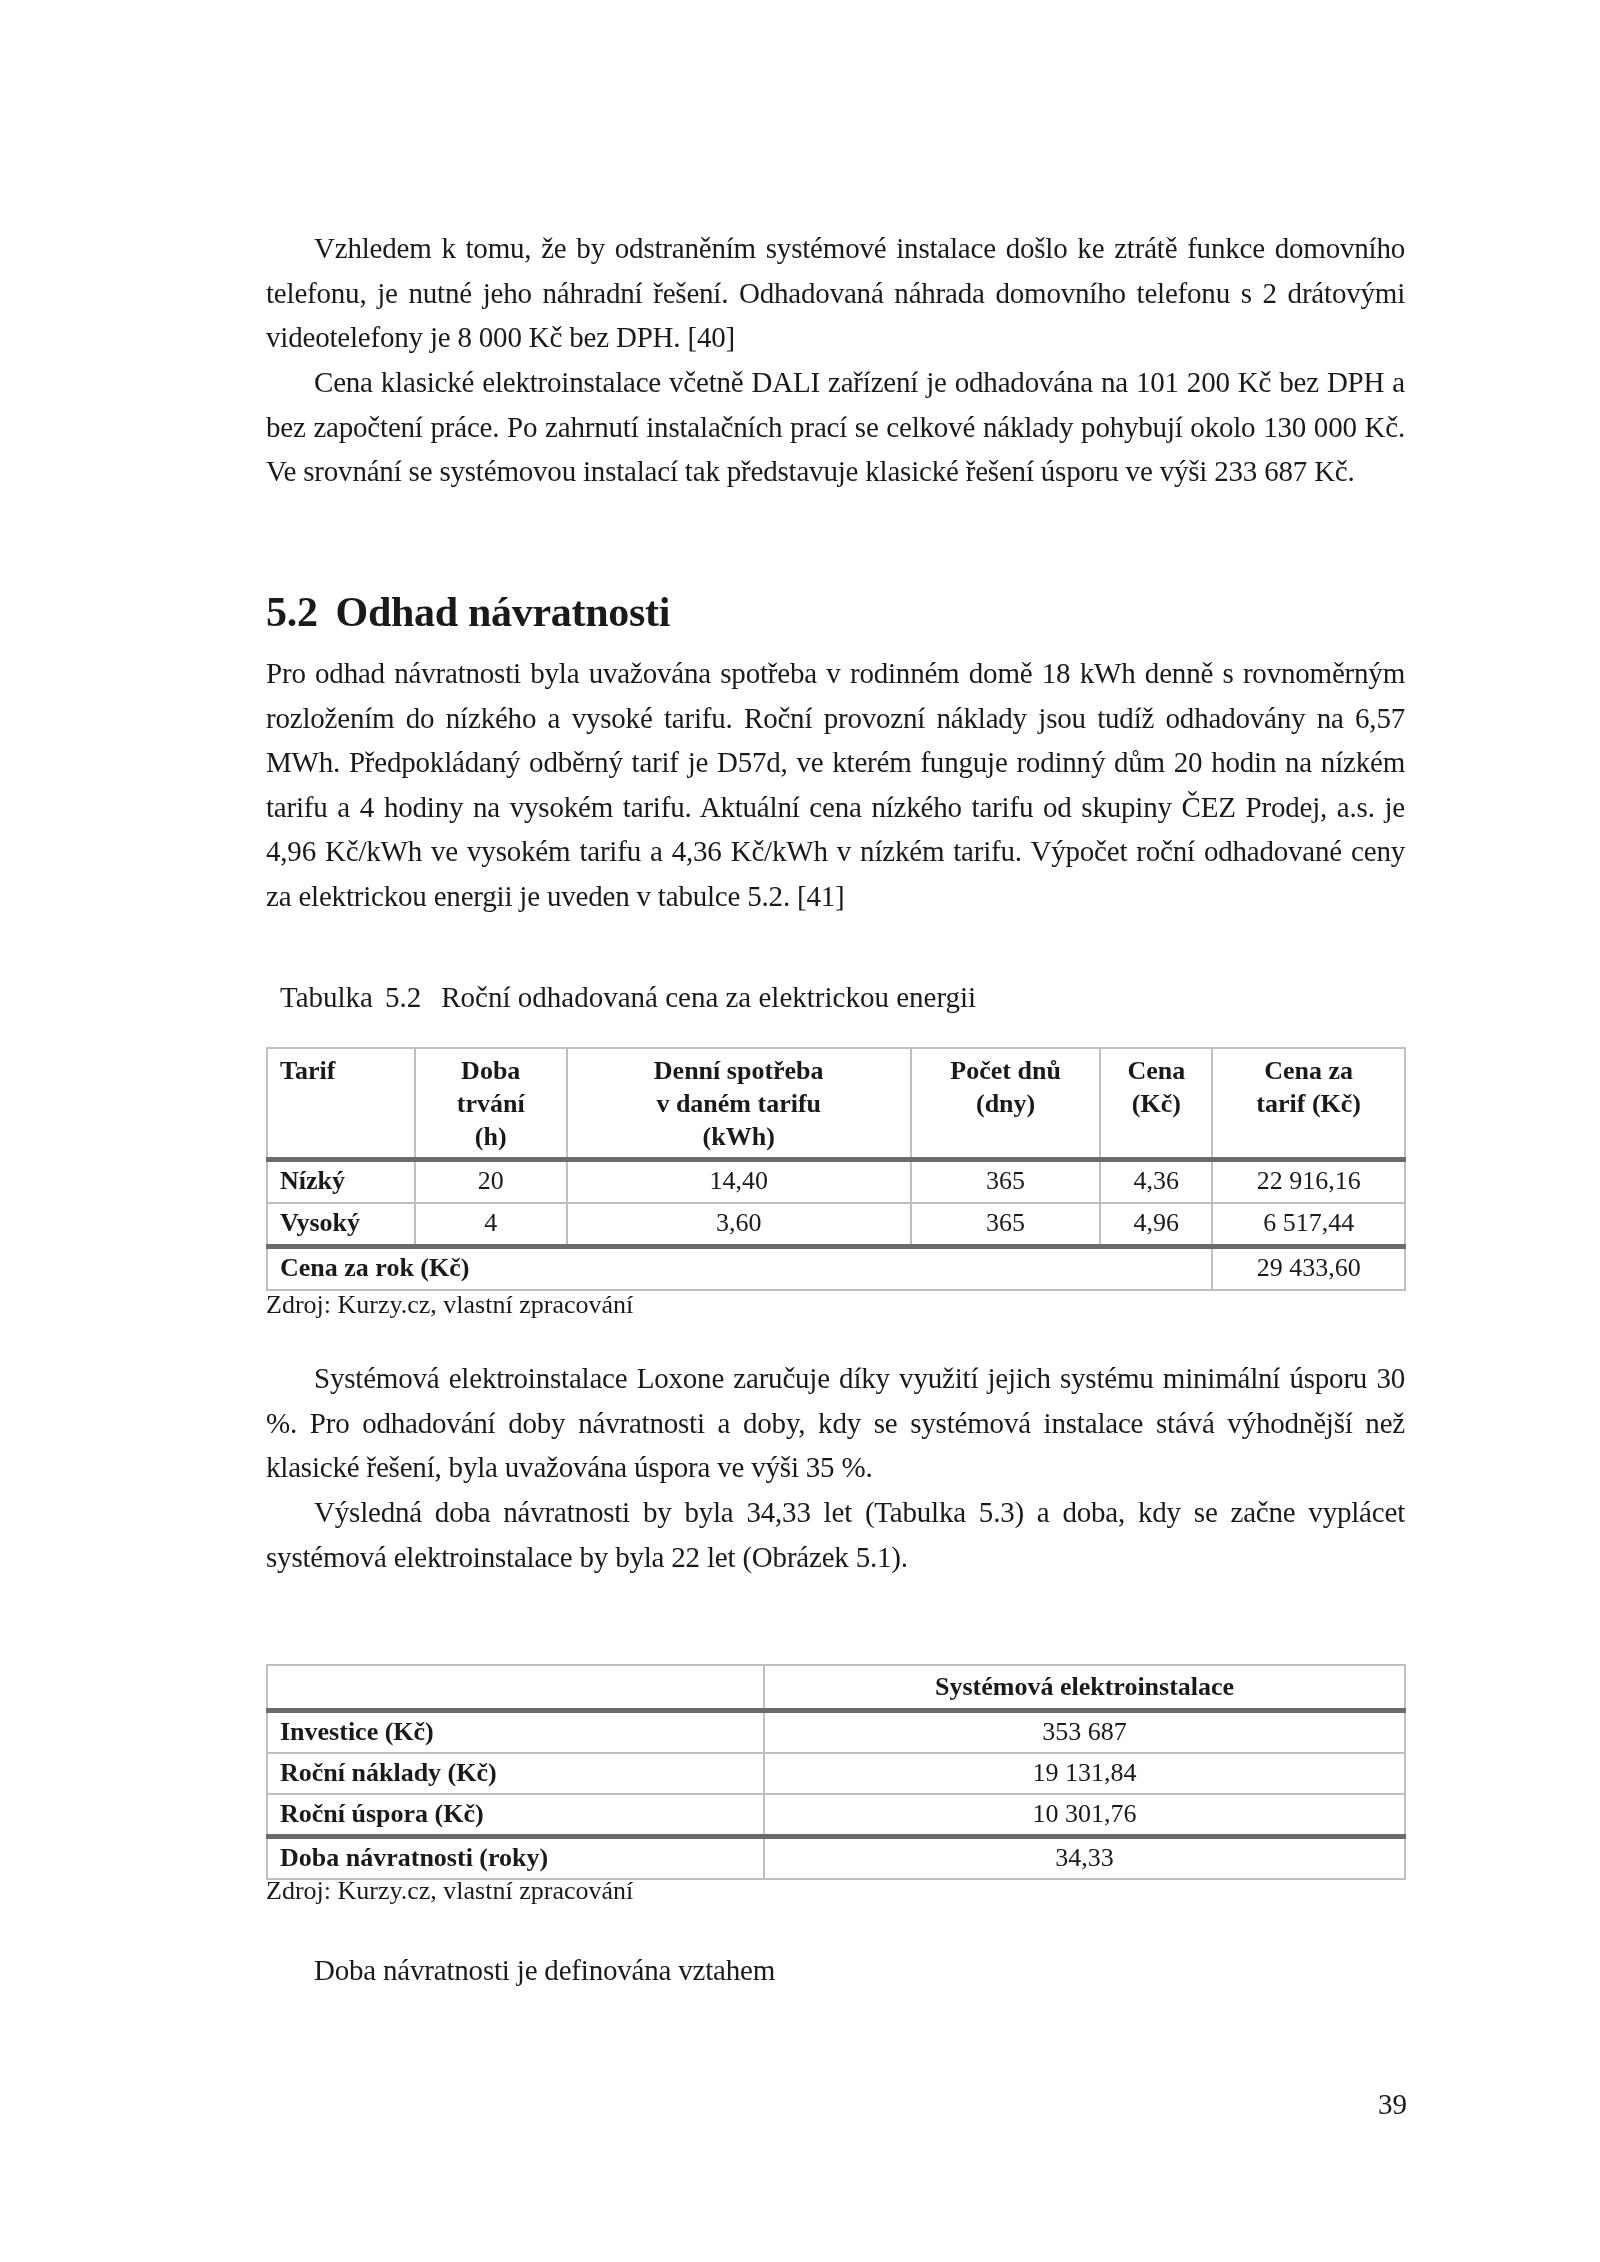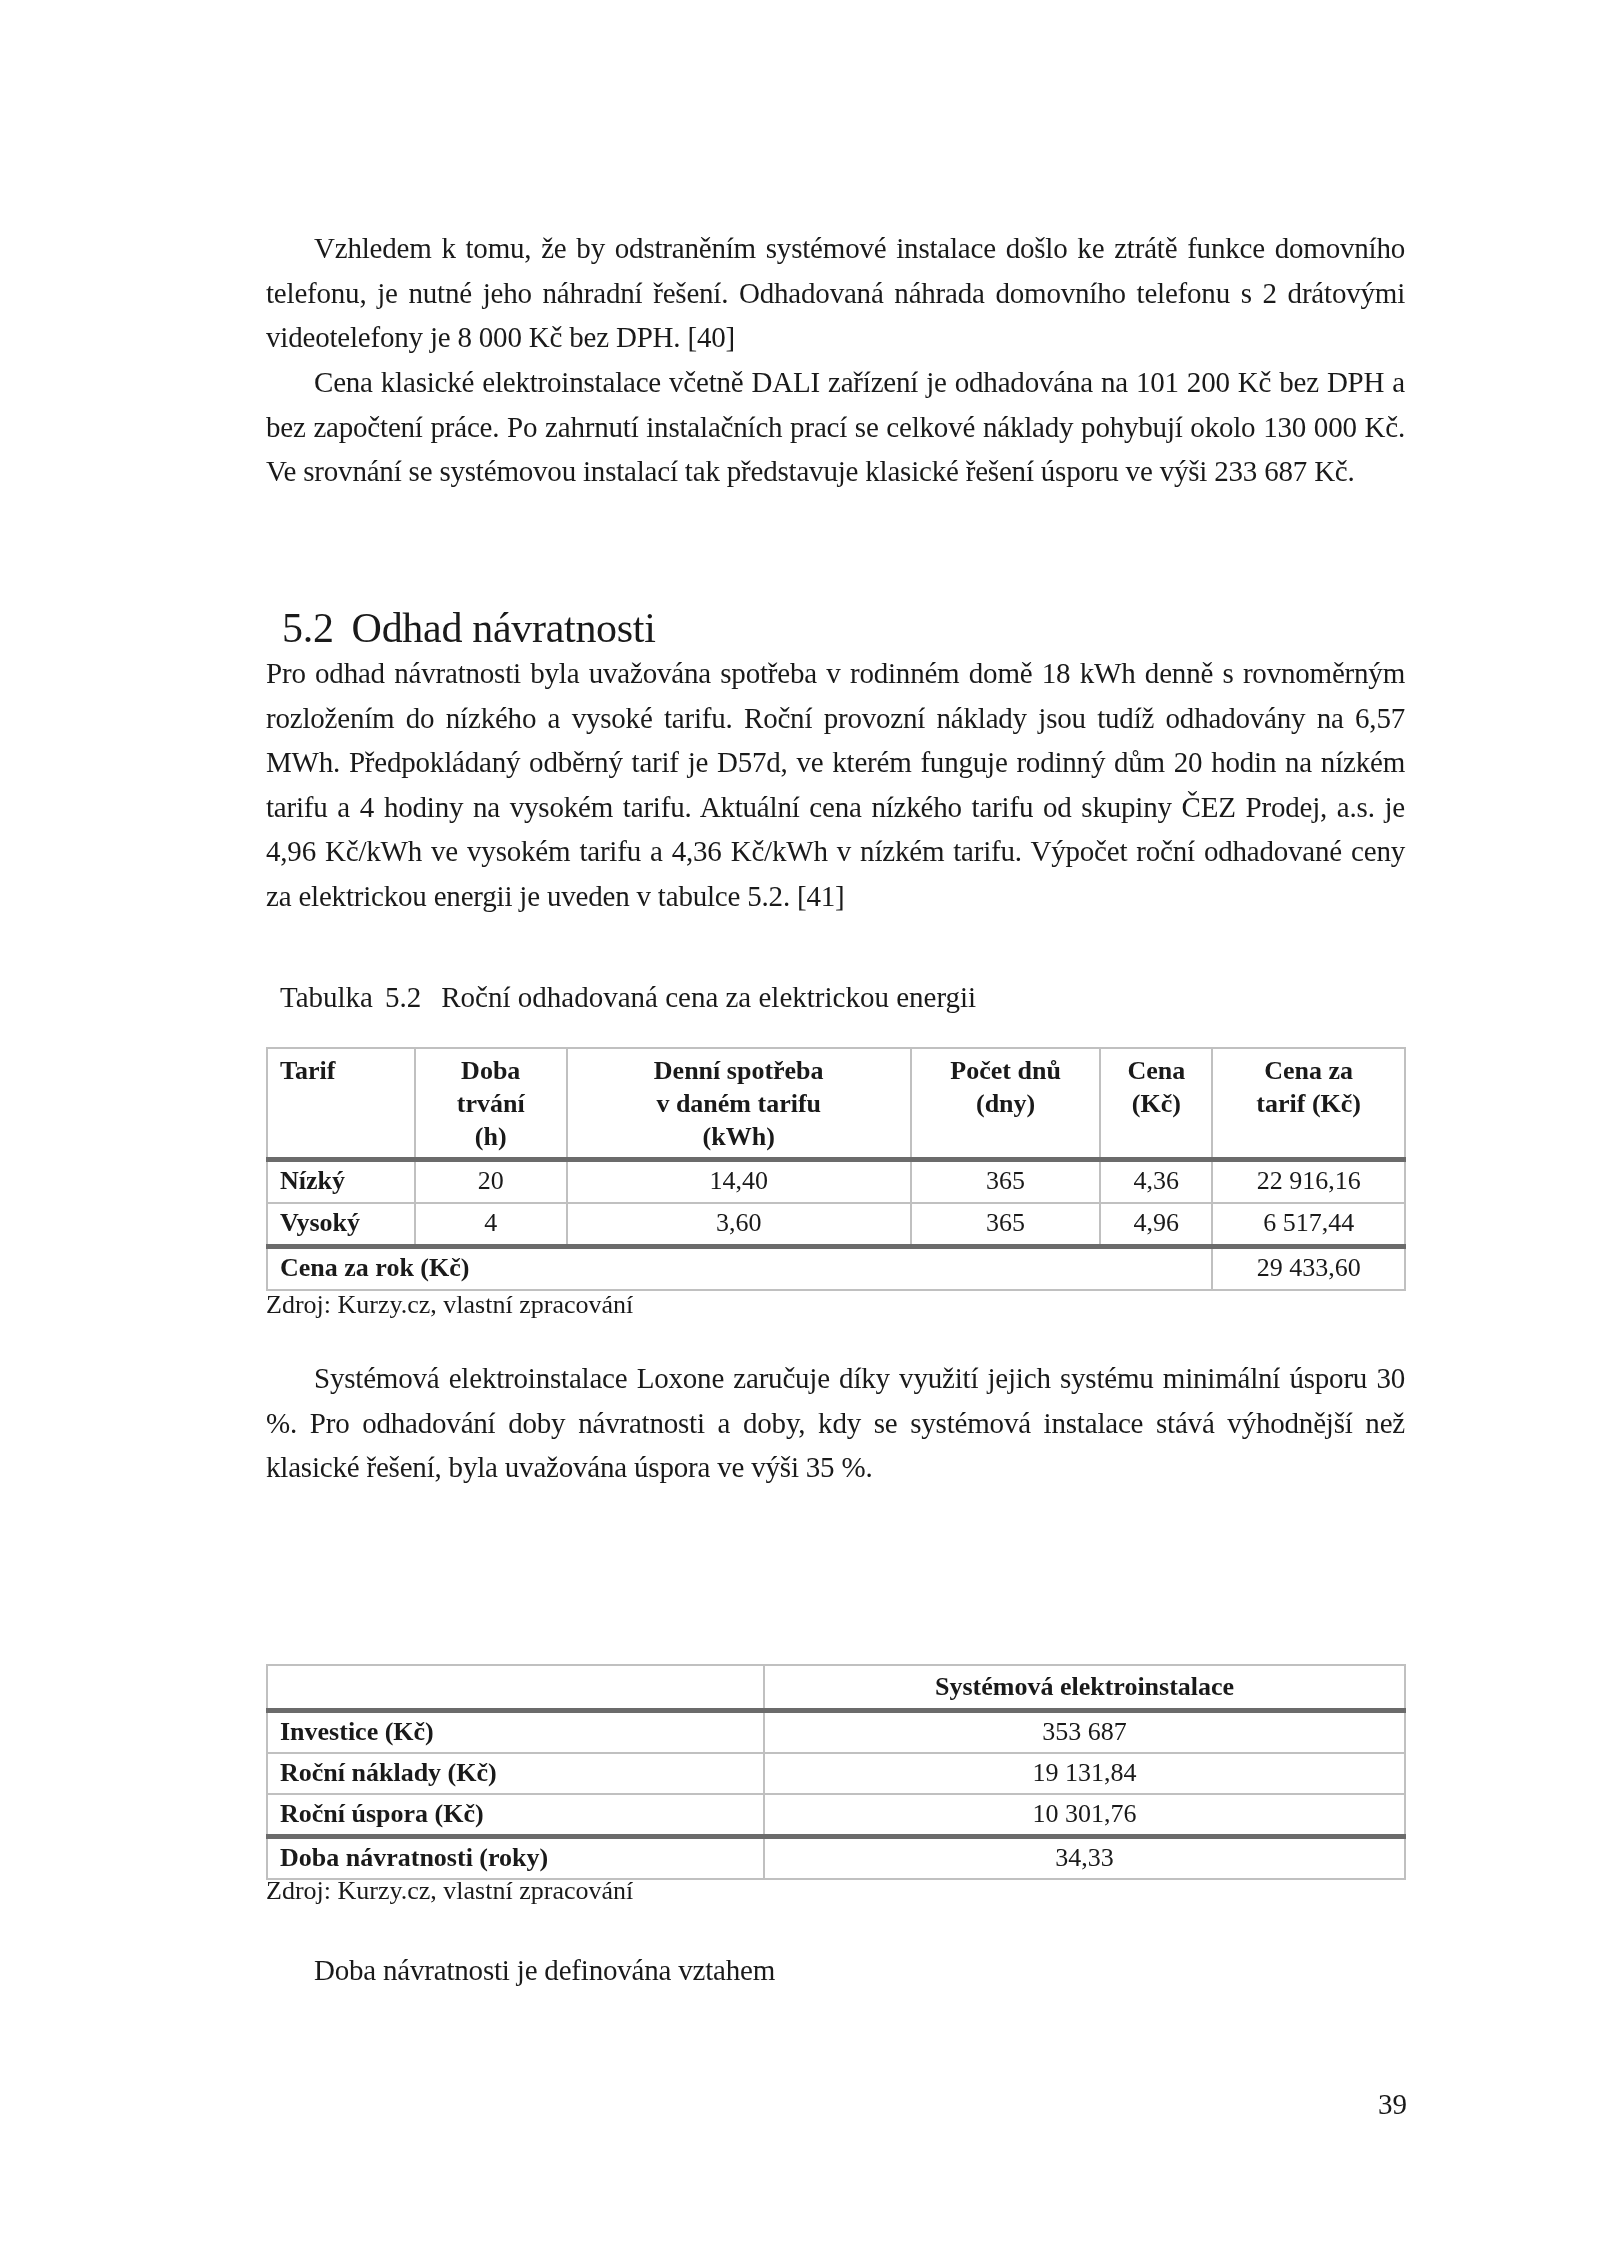--- a/index.html
+++ b/index.html
@@ -3,22 +3,22 @@
 <meta charset="utf-8">
 <style>
   html, body { margin: 0; padding: 0; background: #ffffff; }
   body { width: 1600px; height: 2262px; position: relative; overflow: hidden;
          font-family: "Liberation Serif", "DejaVu Serif", serif; color: #1a1a1a; }
   .page { position: absolute; left: 0; top: 0; width: 1600px; height: 2262px; }
   .p { position: absolute; left: 266px; width: 1139px; font-size: 29px; line-height: 44.5px;
        text-align: justify; margin: 0; letter-spacing: -0.2px; }
   .p.indent { text-indent: 48px; }
   .p.noindent { text-indent: 0; }
-  .h2 { position: absolute; left: 266px; top: 588px; font-size: 42px; font-weight: normal;
-        margin: 16px; letter-spacing: -0.3px; }
+  .h2 { position: absolute; left: 266px; top: 588px; font-size: 42px; font-weight: bold;
+        margin: 0; letter-spacing: -0.3px; }
   .h2 .num { margin-right: 18px; }
   .caption { position: absolute; left: 280px; font-size: 29px; margin: 0; white-space: pre; }
   .caption span { display: inline-block; }
   .cap-label { margin-right: 12px; }
   .cap-num { margin-right: 20px; }
   .source { position: absolute; left: 266px; font-size: 26px; margin: 0; }
   .pagenum { position: absolute; left: 1378px; top: 2088px; font-size: 29px; margin: 0; }
 
   table.t { position: absolute; left: 266px; width: 1140px; border-collapse: collapse;
             font-size: 26px; line-height: 33px; }
@@ -91,20 +91,21 @@
     <tr>
       <td class="lbl" colspan="5">Cena za rok (Kč)</td>
       <td>29 433,60</td>
     </tr>
   </tbody>
     </table>
 
   <p class="source" style="top:1290px;">Zdroj: Kurzy.cz, vlastní zpracování</p>
 
   <p class="p indent" style="top:1356px;">Systémová elektroinstalace Loxone zaručuje díky využití jejich systému minimální úsporu 30 %. Pro odhadování doby návratnosti a doby, kdy se systémová instalace stává výhodnější než klasické řešení, byla uvažována úspora ve výši 35 %.</p>
+  <p class="p indent" style="top:1490px;">Výsledná doba návratnosti by byla 34,33 let (Tabulka 5.3) a doba, kdy se začne vyplácet systémová elektroinstalace by byla 22 let (Obrázek 5.1).</p>
 
 
   <table class="t" id="t53">
     <colgroup>
         <col class="c1">
         <col class="c2">
       </colgroup>
     <tbody>
         <tr class="thick-bottom">
       <th class="left"></th>

